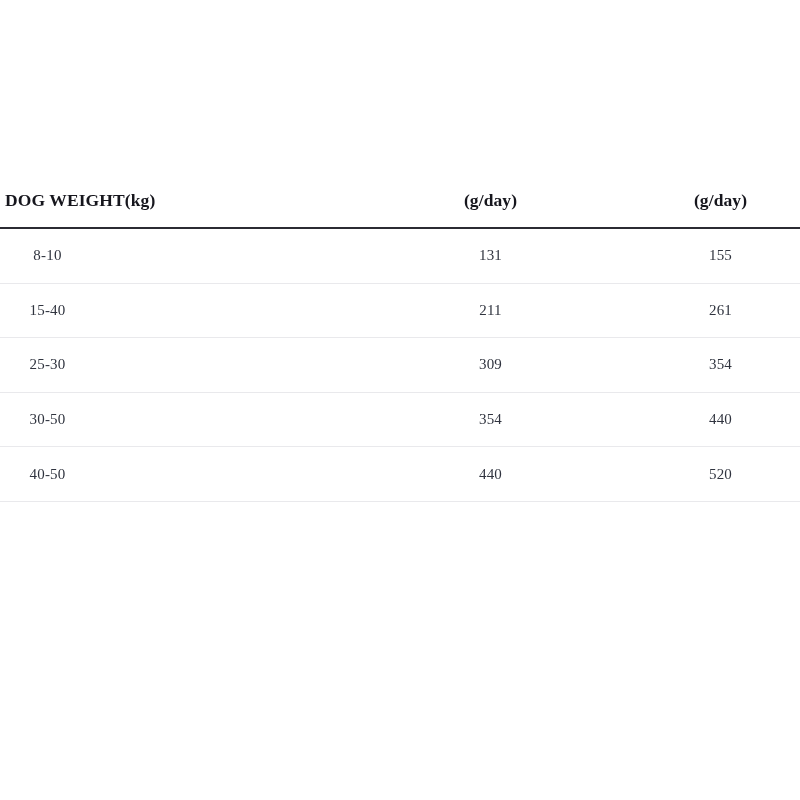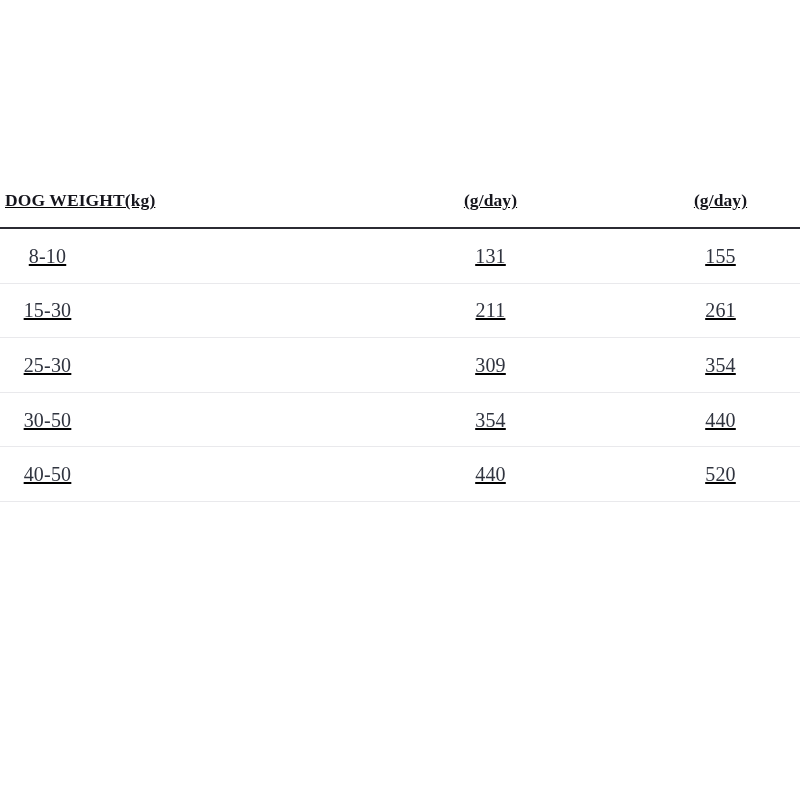--- a/index.html
+++ b/index.html
@@ -22,21 +22,20 @@
     height: 800px;
     background: #ffffff;
     box-sizing: border-box;
   }
 
   .table-wrap {
     position: absolute;
     left: 0;
     top: 175px;
     width: 800px;
-    text-decoration: underline;
   }
 
   table.feed-table {
     width: 800px;
     border-collapse: collapse;
     table-layout: fixed;
   }
 
   table.feed-table col.c-weight  { width: 190px; }
   table.feed-table col.c-mid     { width: 455px; }
@@ -72,21 +71,21 @@
   }
 
   tbody tr {
     border-bottom: 1px solid #e9e9ec;
   }
 
   tbody td {
     padding: 0;
     border: none;
     height: 53.6px;
-    font-size: 20px;
+    font-size: 15px;
     line-height: 1;
     color: #30343f;
     vertical-align: middle;
     font-weight: normal;
     letter-spacing: 0.2px;
   }
 
   tbody td.d-weight {
     text-align: center;
     padding-right: 95px;
@@ -119,21 +118,21 @@
           <th class="h-right">(g/day)</th>
         </tr>
       </thead>
       <tbody>
         <tr>
           <td class="d-weight">8-10</td>
           <td class="d-mid">131</td>
           <td class="d-right">155</td>
         </tr>
         <tr>
-          <td class="d-weight">15-30</td>
+          <td class="d-weight">15-40</td>
           <td class="d-mid">211</td>
           <td class="d-right">261</td>
         </tr>
         <tr>
           <td class="d-weight">25-30</td>
           <td class="d-mid">309</td>
           <td class="d-right">354</td>
         </tr>
         <tr>
           <td class="d-weight">30-50</td>

